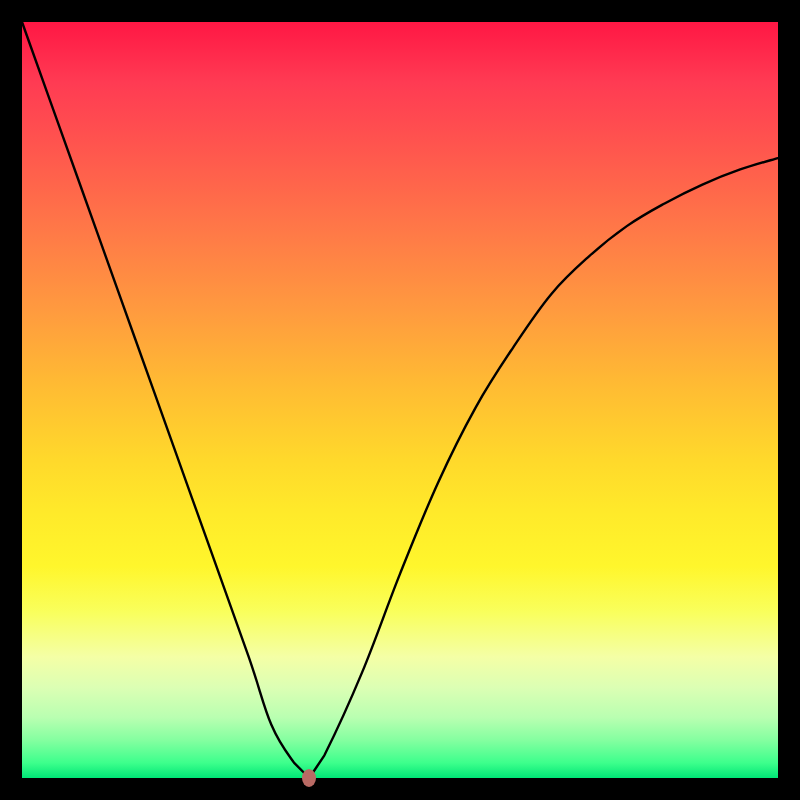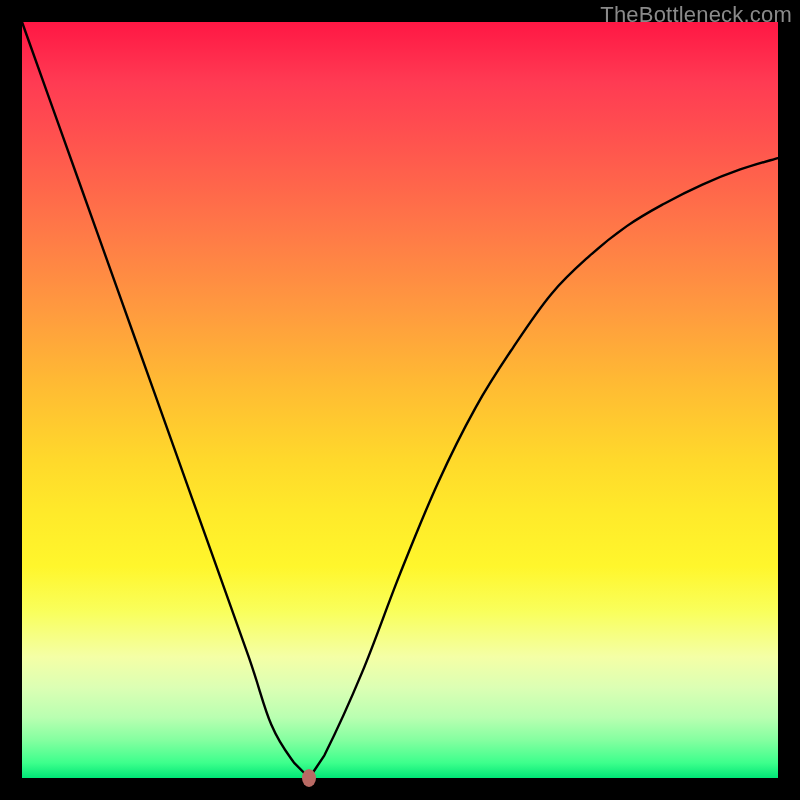--- a/index.html
+++ b/index.html
@@ -69,21 +69,20 @@
     height: 18px;
     border-radius: 50%;
     background: #b96a64;
     transform: translate(-50%, -50%);
   }
 </style>
 </head>
 <body>
 
 <div class="stage">
-  <div class="watermark">TheBottleneck.com</div>
 
   <div class="plot-area">
     <svg class="curve" viewBox="0 0 756 756" preserveAspectRatio="none">
       <path id="curve-path" d="M 0 0 C 6.804 19.051200000000005, 24.192000000000004 67.73760000000001, 37.800000000000004 105.84000000000003 C 51.408 143.94240000000005, 61.99200000000001 173.57760000000007, 75.60000000000001 211.68000000000006 C 89.20800000000001 249.78240000000005, 99.79199999999999 279.41760000000005, 113.39999999999999 317.52000000000004 C 127.008 355.6224, 137.592 385.2576, 151.20000000000002 423.36 C 164.80800000000002 461.4624, 175.392 491.09760000000006, 189 529.2 C 202.608 567.3024, 215.91359999999997 603.7416, 226.79999999999998 635.04 C 237.6864 666.3384, 241.31520000000003 684.0288, 249.48000000000002 703.08 C 257.64480000000003 722.1312, 265.356 731.3544, 272.15999999999997 740.88 C 272.15999999999997 740.88, 287.28000000000003 756, 287.28000000000003 756 C 287.28000000000003 756, 302.40000000000003 733.32, 302.40000000000003 733.32 C 311.92560000000003 714.2688, 326.592 682.8192, 340.2 650.16 C 353.808 617.5007999999999, 364.392 585.9, 378 551.88 C 391.608 517.86, 402.192 491.09759999999994, 415.8 461.15999999999997 C 429.408 431.2224, 439.99199999999996 410.0544, 453.59999999999997 385.56 C 467.20799999999997 361.0656, 477.79200000000003 345.4920000000001, 491.40000000000003 325.08000000000004 C 505.00800000000004 304.668, 515.592 288.4896, 529.1999999999999 272.15999999999997 C 542.8079999999999 255.83039999999997, 553.3919999999999 246.6072, 567 234.36 C 580.6080000000001 222.11280000000002, 591.192 213.64560000000003, 604.8000000000001 204.12 C 618.4080000000001 194.59439999999998, 628.9920000000001 188.92439999999993, 642.6 181.43999999999994 C 656.208 173.95559999999995, 666.792 168.66359999999997, 680.4 162.53999999999996 C 694.0079999999999 156.41639999999995, 704.5919999999999 152.18279999999996, 718.1999999999999 147.41999999999996 C 731.808 142.65719999999996, 749.196 138.12120000000002, 756 136.08000000000004" fill="none" stroke="#000" stroke-width="2.4" stroke-linejoin="round" stroke-linecap="round"></path>
     </svg>
     <div id="marker" class="marker" style="left: 287.28px; top: 756px;"></div>
   </div>
 </div>
 
 </body></html>

